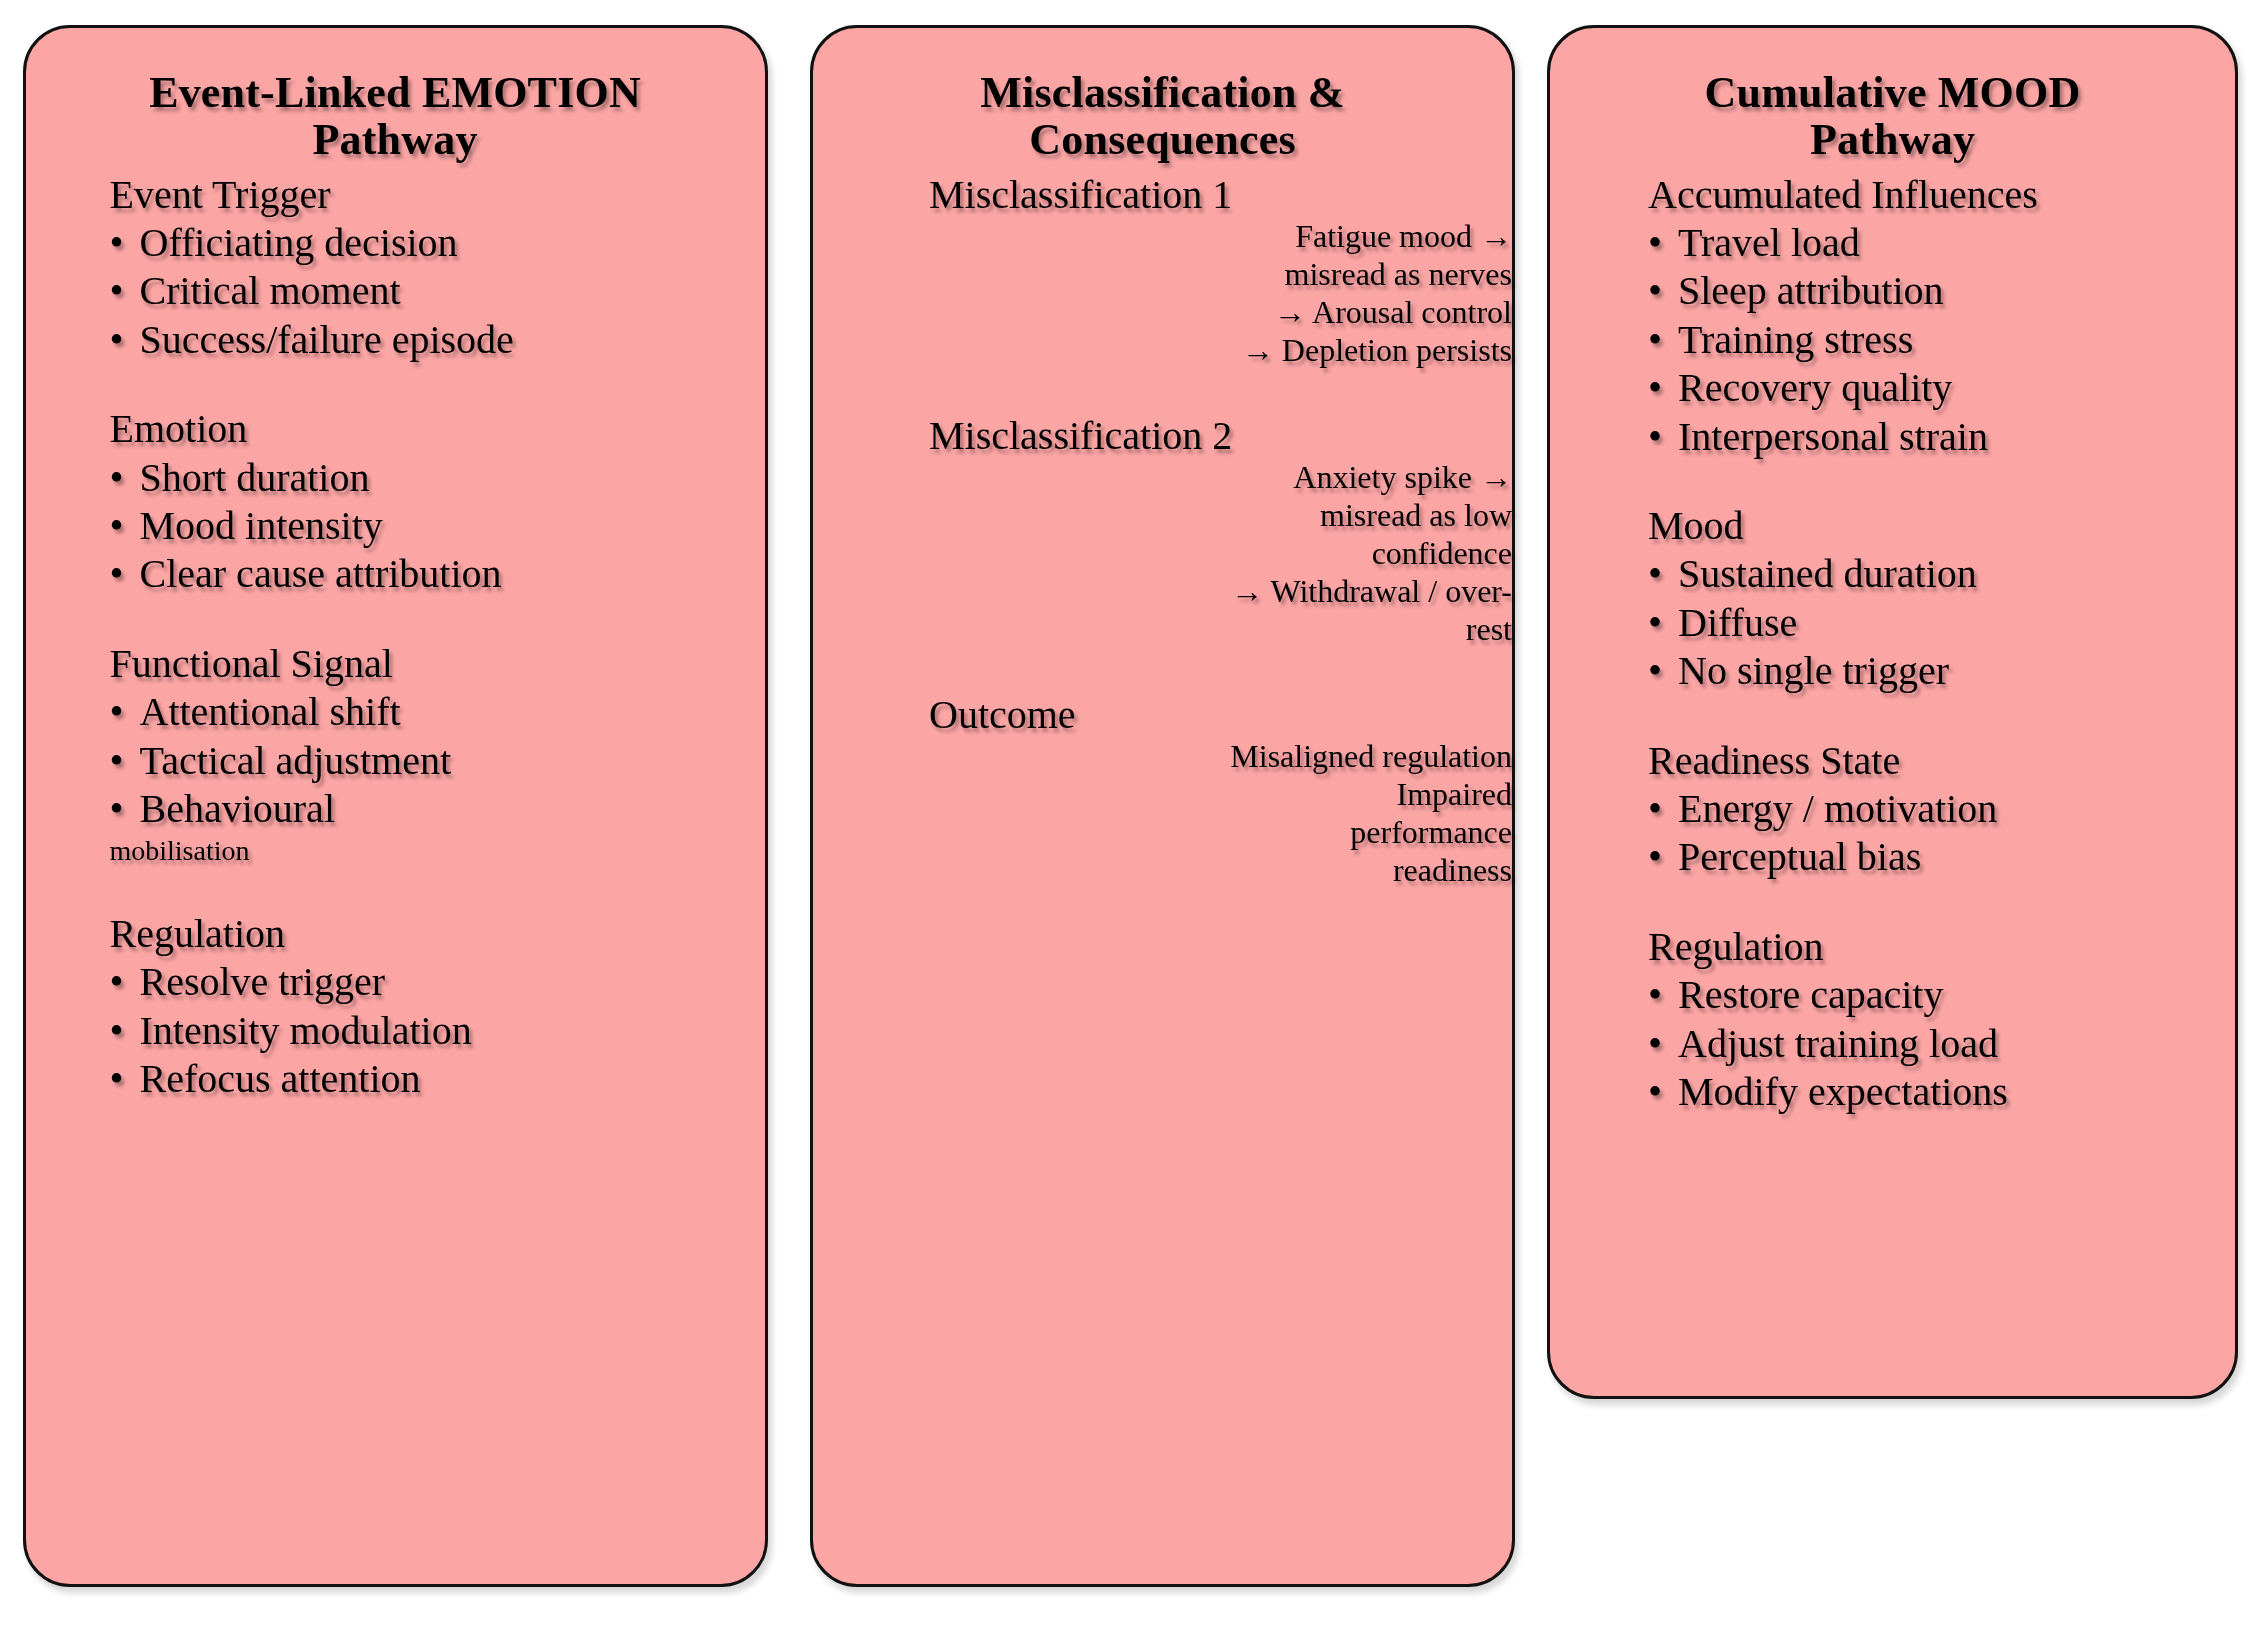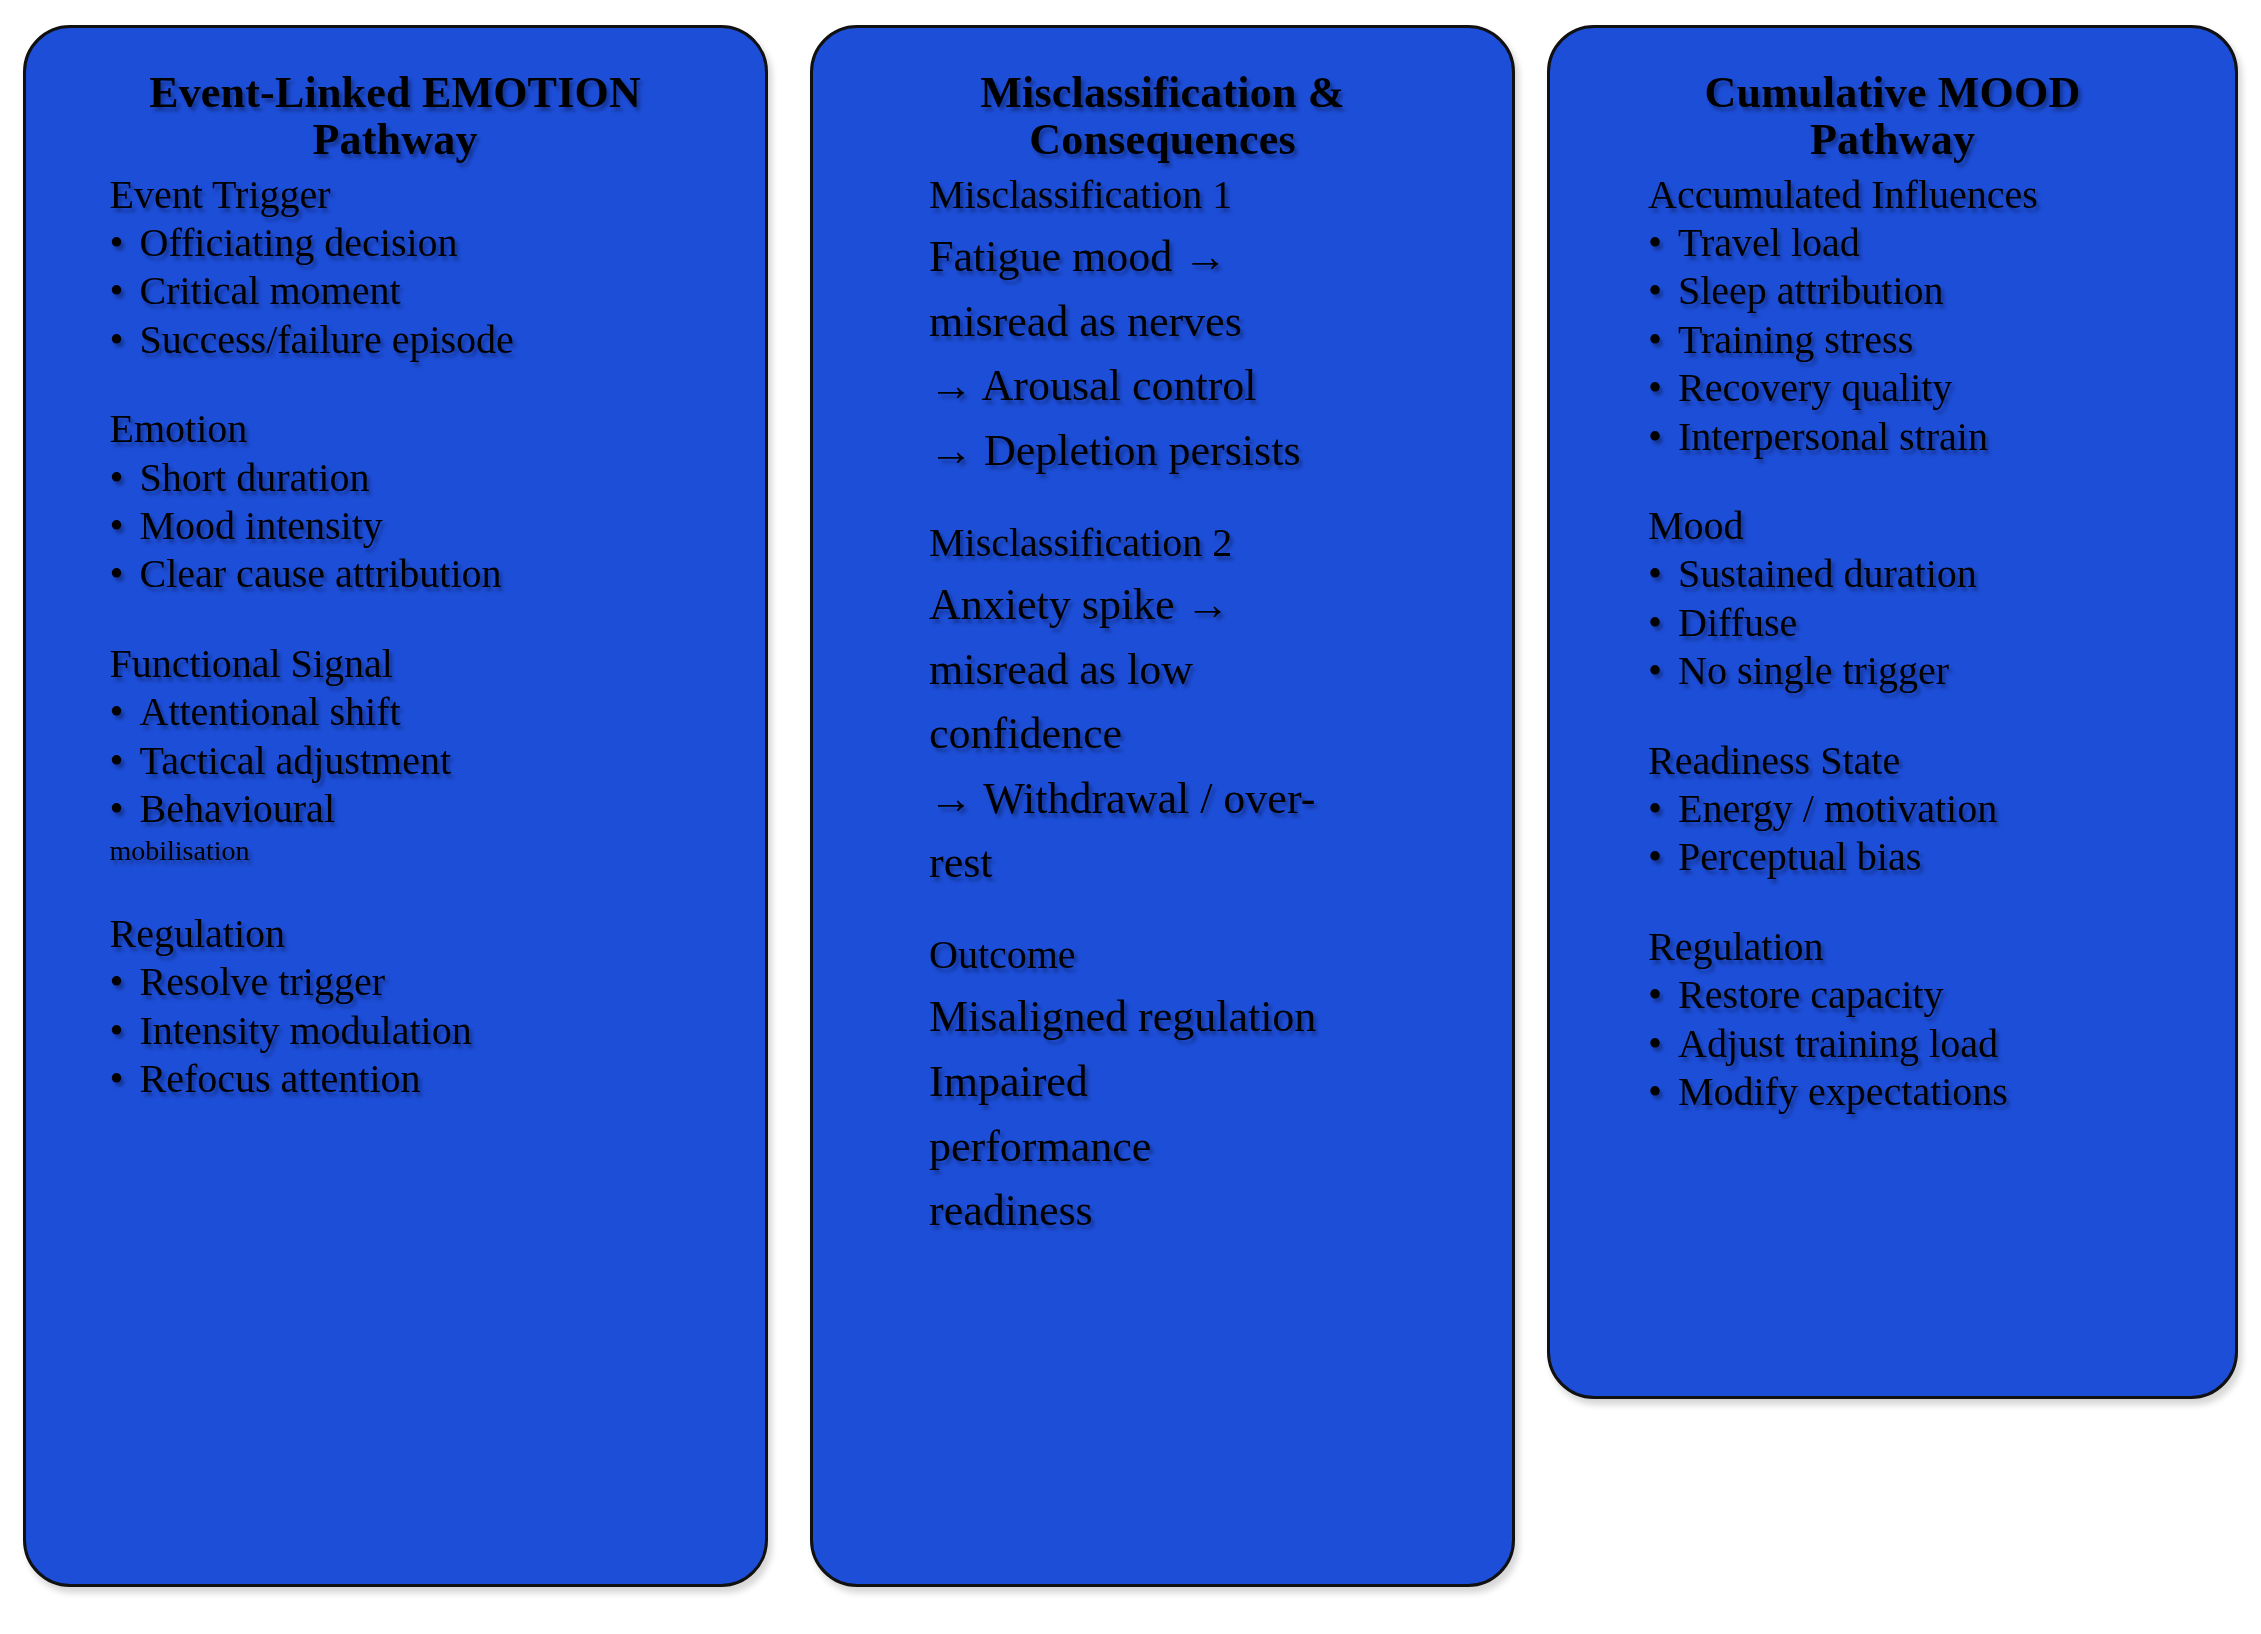--- a/index.html
+++ b/index.html
@@ -22,21 +22,21 @@
     height: 1634px;
     background: #ffffff;
   }
 
   
   .panel {
     position: absolute;
     box-sizing: border-box;
     border: 3px solid #111111;
     border-radius: 47px;
-    background: #1d4ed8;
+    background: #fca5a5;
     box-shadow: 3.8px 5.3px 6.8px rgba(0,0,0,0.16);
   }
   .panel-1 { left: 22.5px;   top: 25px; width: 745px;  height: 1562px; }
   .panel-2 { left: 810px; top: 25px; width: 705px;  height: 1562px; }
   .panel-3 { left: 1547px; top: 25px; width: 691px;  height: 1374px; }
 
   
   .panel-inner {
     position: absolute;
     left: 0; right: 0; top: 0;
@@ -90,23 +90,24 @@
     flex: 0 0 auto;
     width: 22.5px;
     margin-right: 7.5px;
     text-align: left;
   }
   .bullet-text {
     flex: 1 1 auto;
   }
 
   .plain-row {
-    font-size: 44px;
+    font-size: 32px;
     line-height: 1.06;
-    margin-top: 18px;
+    margin-top: 4px;
+    text-align: right;
   }
 
   .continuation {
     font-size: 28px;
     line-height: 1.06;
     margin-top: 6px;
   }
 </style>
 </head>
 <body>

